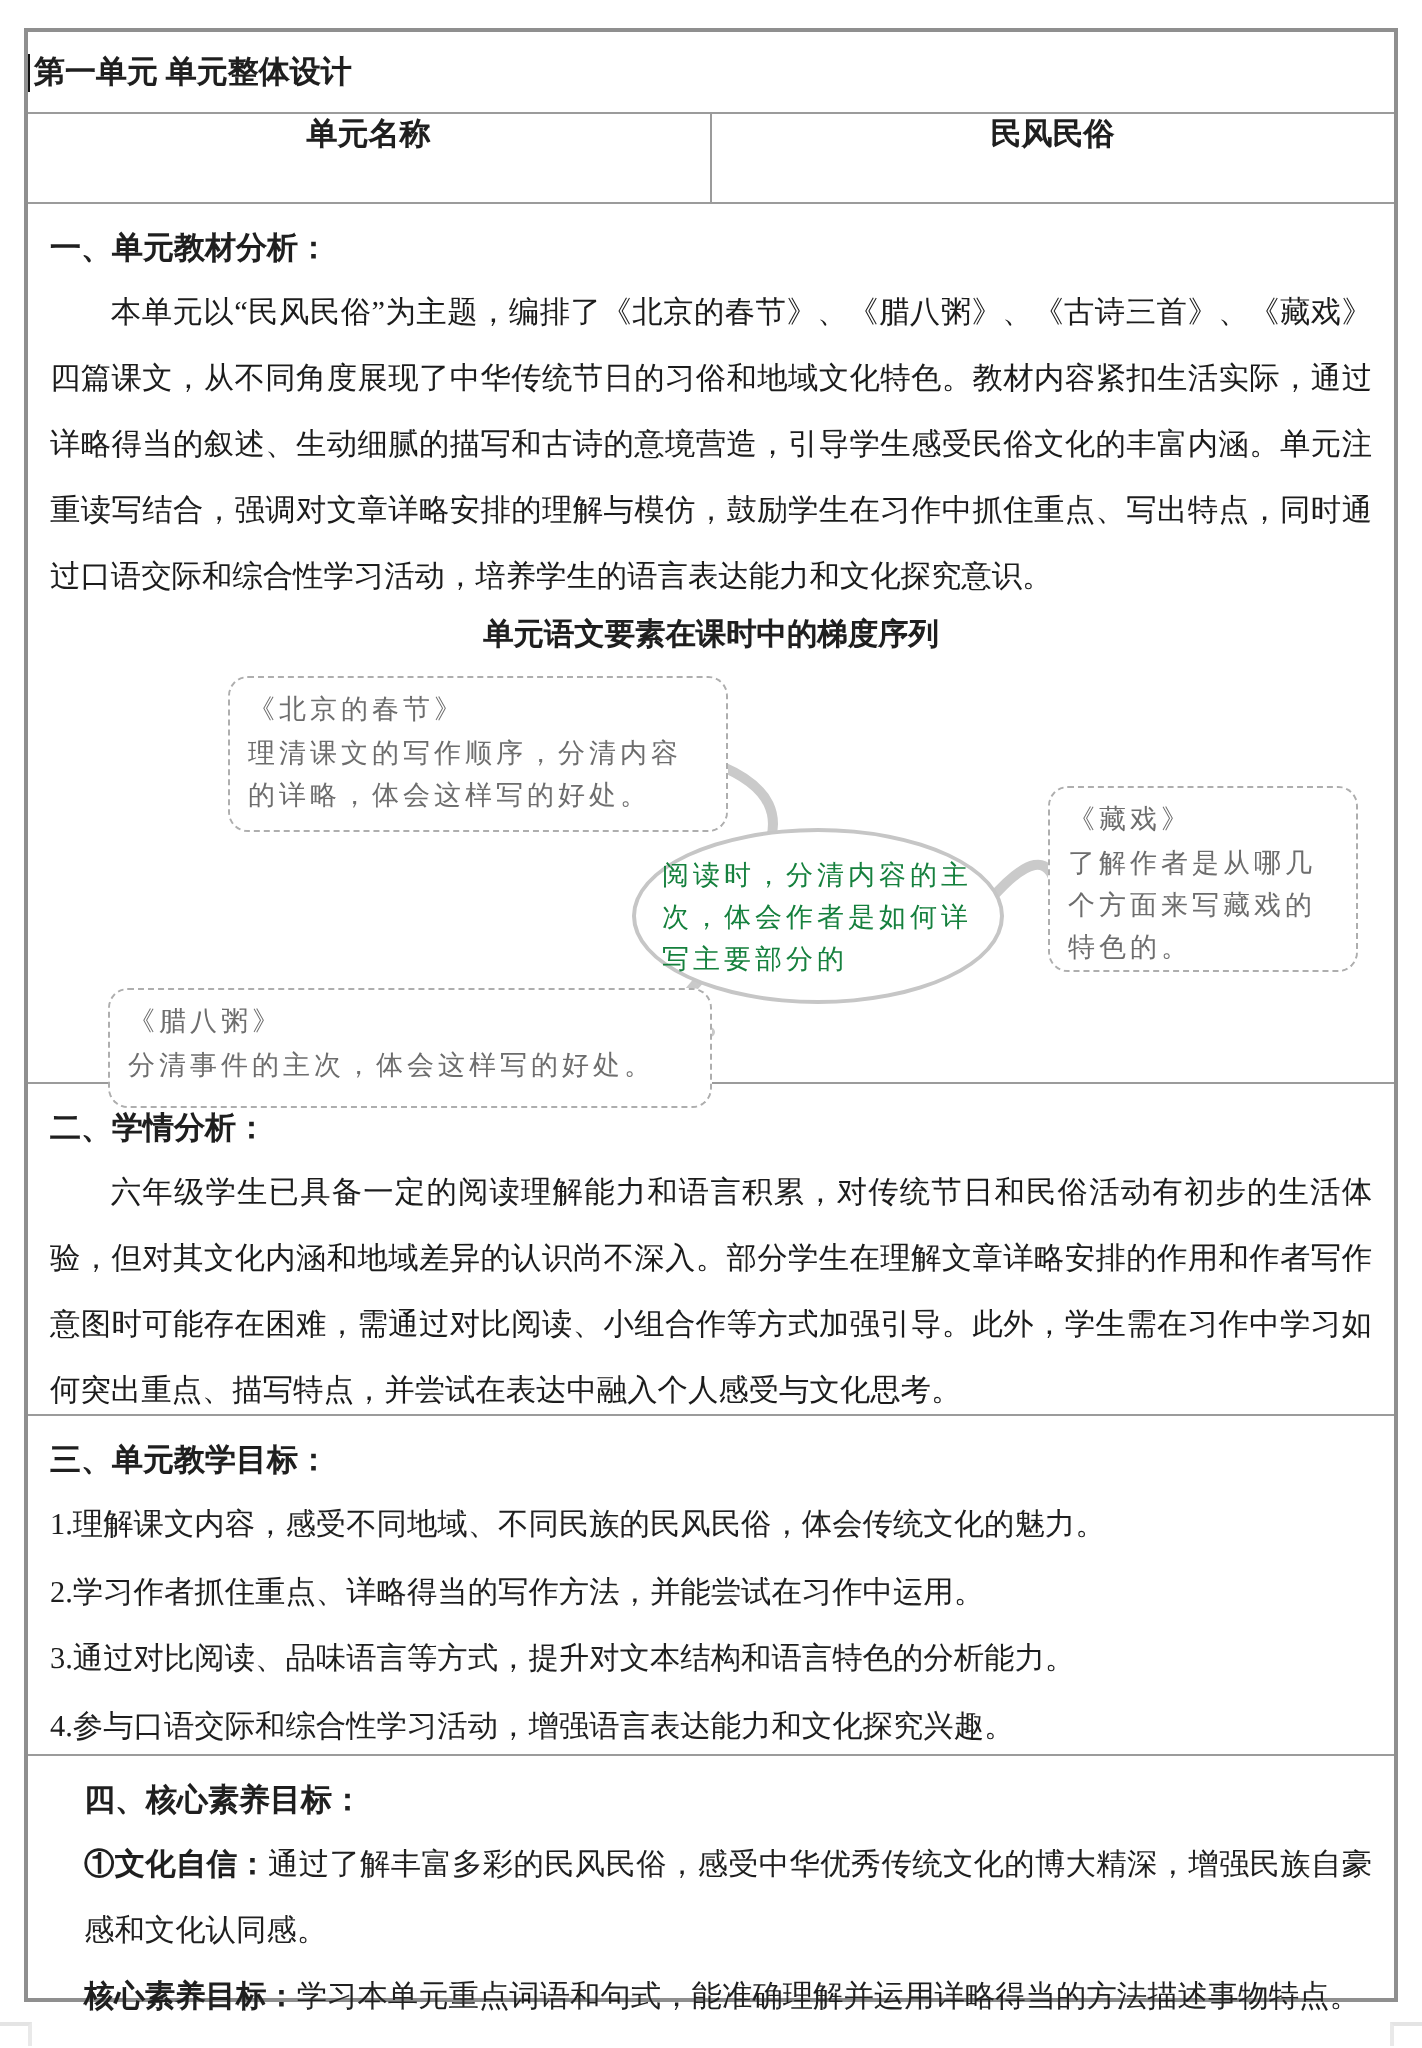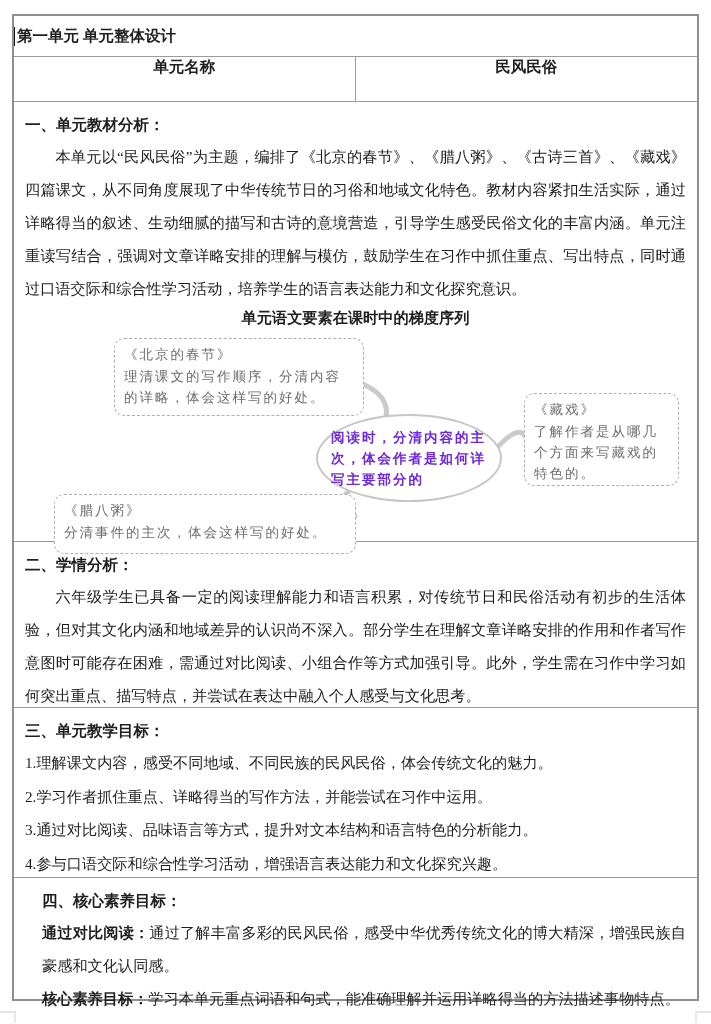--- a/index.html
+++ b/index.html
@@ -52,22 +52,22 @@
   }
   .dnode .dnode-title { line-height:22px; }
   .node-beijing { left:89px;  top:6px;   width:250px; height:78px; }
   .node-zangxi  { left:499px; top:61px;  width:155px; height:93px; }
   .node-laba    { left:29px;  top:162px; width:302px; height:60px; }
 
   .dellipse {
     position:absolute; left:291px; top:82px; width:186px; height:88px;
     border:2px solid #c6c6c6; border-radius:50%; background:#fff;
     display:flex; align-items:center; justify-content:center;
-    color:#6d28d9; font-size:13.5px; line-height:21px; letter-spacing:2px;
-    padding:0 13px; text-align:left;font-weight:bold;
+    color:#15803d; font-size:13.5px; line-height:21px; letter-spacing:2px;
+    padding:0 13px; text-align:left;
   }
 
   .corner-mark { position:absolute; width:16px; height:12px; top:1011px; }
   .corner-left  { left:0;  border-top:2px solid #e4e4e4; border-right:2px solid #e9e9e9; }
   .corner-right { right:0; border-top:2px solid #e4e4e4; border-left:2px solid #e9e9e9; }
 </style>
 </head>
 <body>
 
 <div class="doc-table">
@@ -127,20 +127,20 @@
   <div class="section sec3">
     <div class="heading">三、单元教学目标：</div>
     <div class="goal-item">1.理解课文内容，感受不同地域、不同民族的民风民俗，体会传统文化的魅力。</div>
     <div class="goal-item">2.学习作者抓住重点、详略得当的写作方法，并能尝试在习作中运用。</div>
     <div class="goal-item">3.通过对比阅读、品味语言等方式，提升对文本结构和语言特色的分析能力。</div>
     <div class="goal-item">4.参与口语交际和综合性学习活动，增强语言表达能力和文化探究兴趣。</div>
   </div>
 
   <div class="section sec4">
     <div class="heading">四、核心素养目标：</div>
-    <p class="comp-item"><b>通过对比阅读：</b><span>通过了解丰富多彩的民风民俗，感受中华优秀传统文化的博大精深，增强民族自豪感和文化认同感。</span></p>
+    <p class="comp-item"><b>①文化自信：</b><span>通过了解丰富多彩的民风民俗，感受中华优秀传统文化的博大精深，增强民族自豪感和文化认同感。</span></p>
     <p class="comp-item"><b>核心素养目标：</b><span>学习本单元重点词语和句式，能准确理解并运用详略得当的方法描述事物特点。</span></p>
   </div>
 
 </div>
 
 <div class="corner-mark corner-left"></div>
 <div class="corner-mark corner-right"></div>
 
 </body></html>

